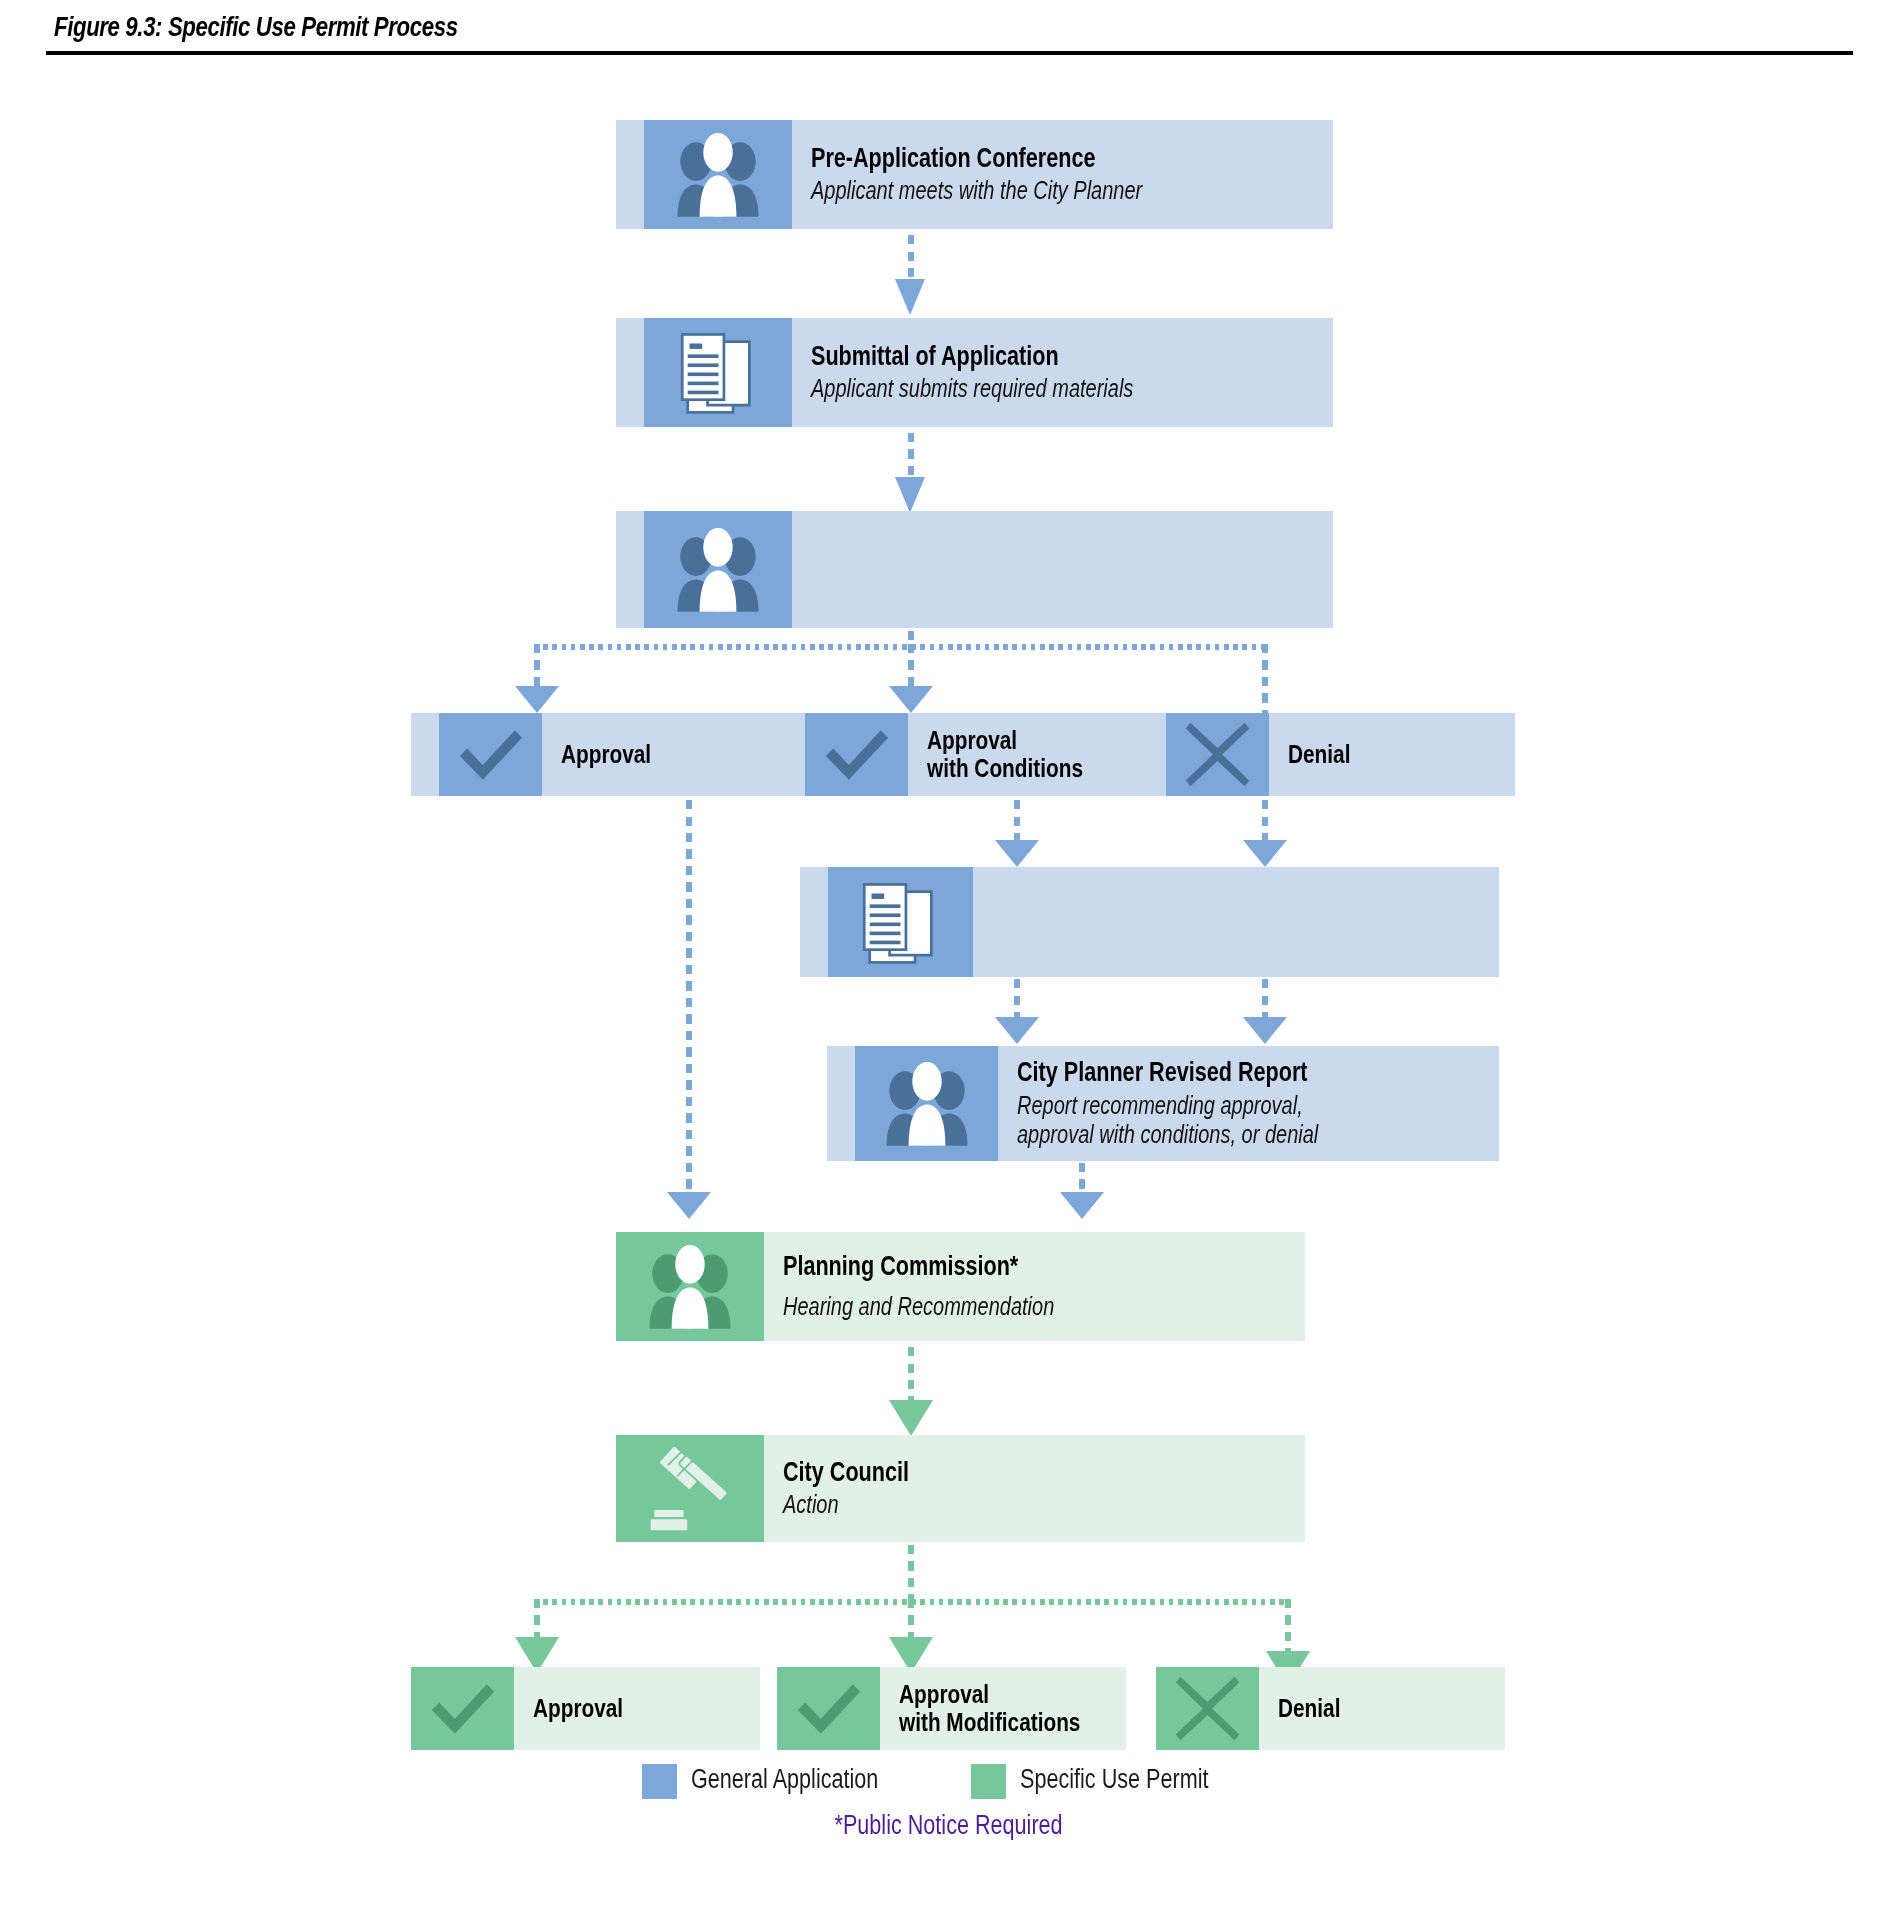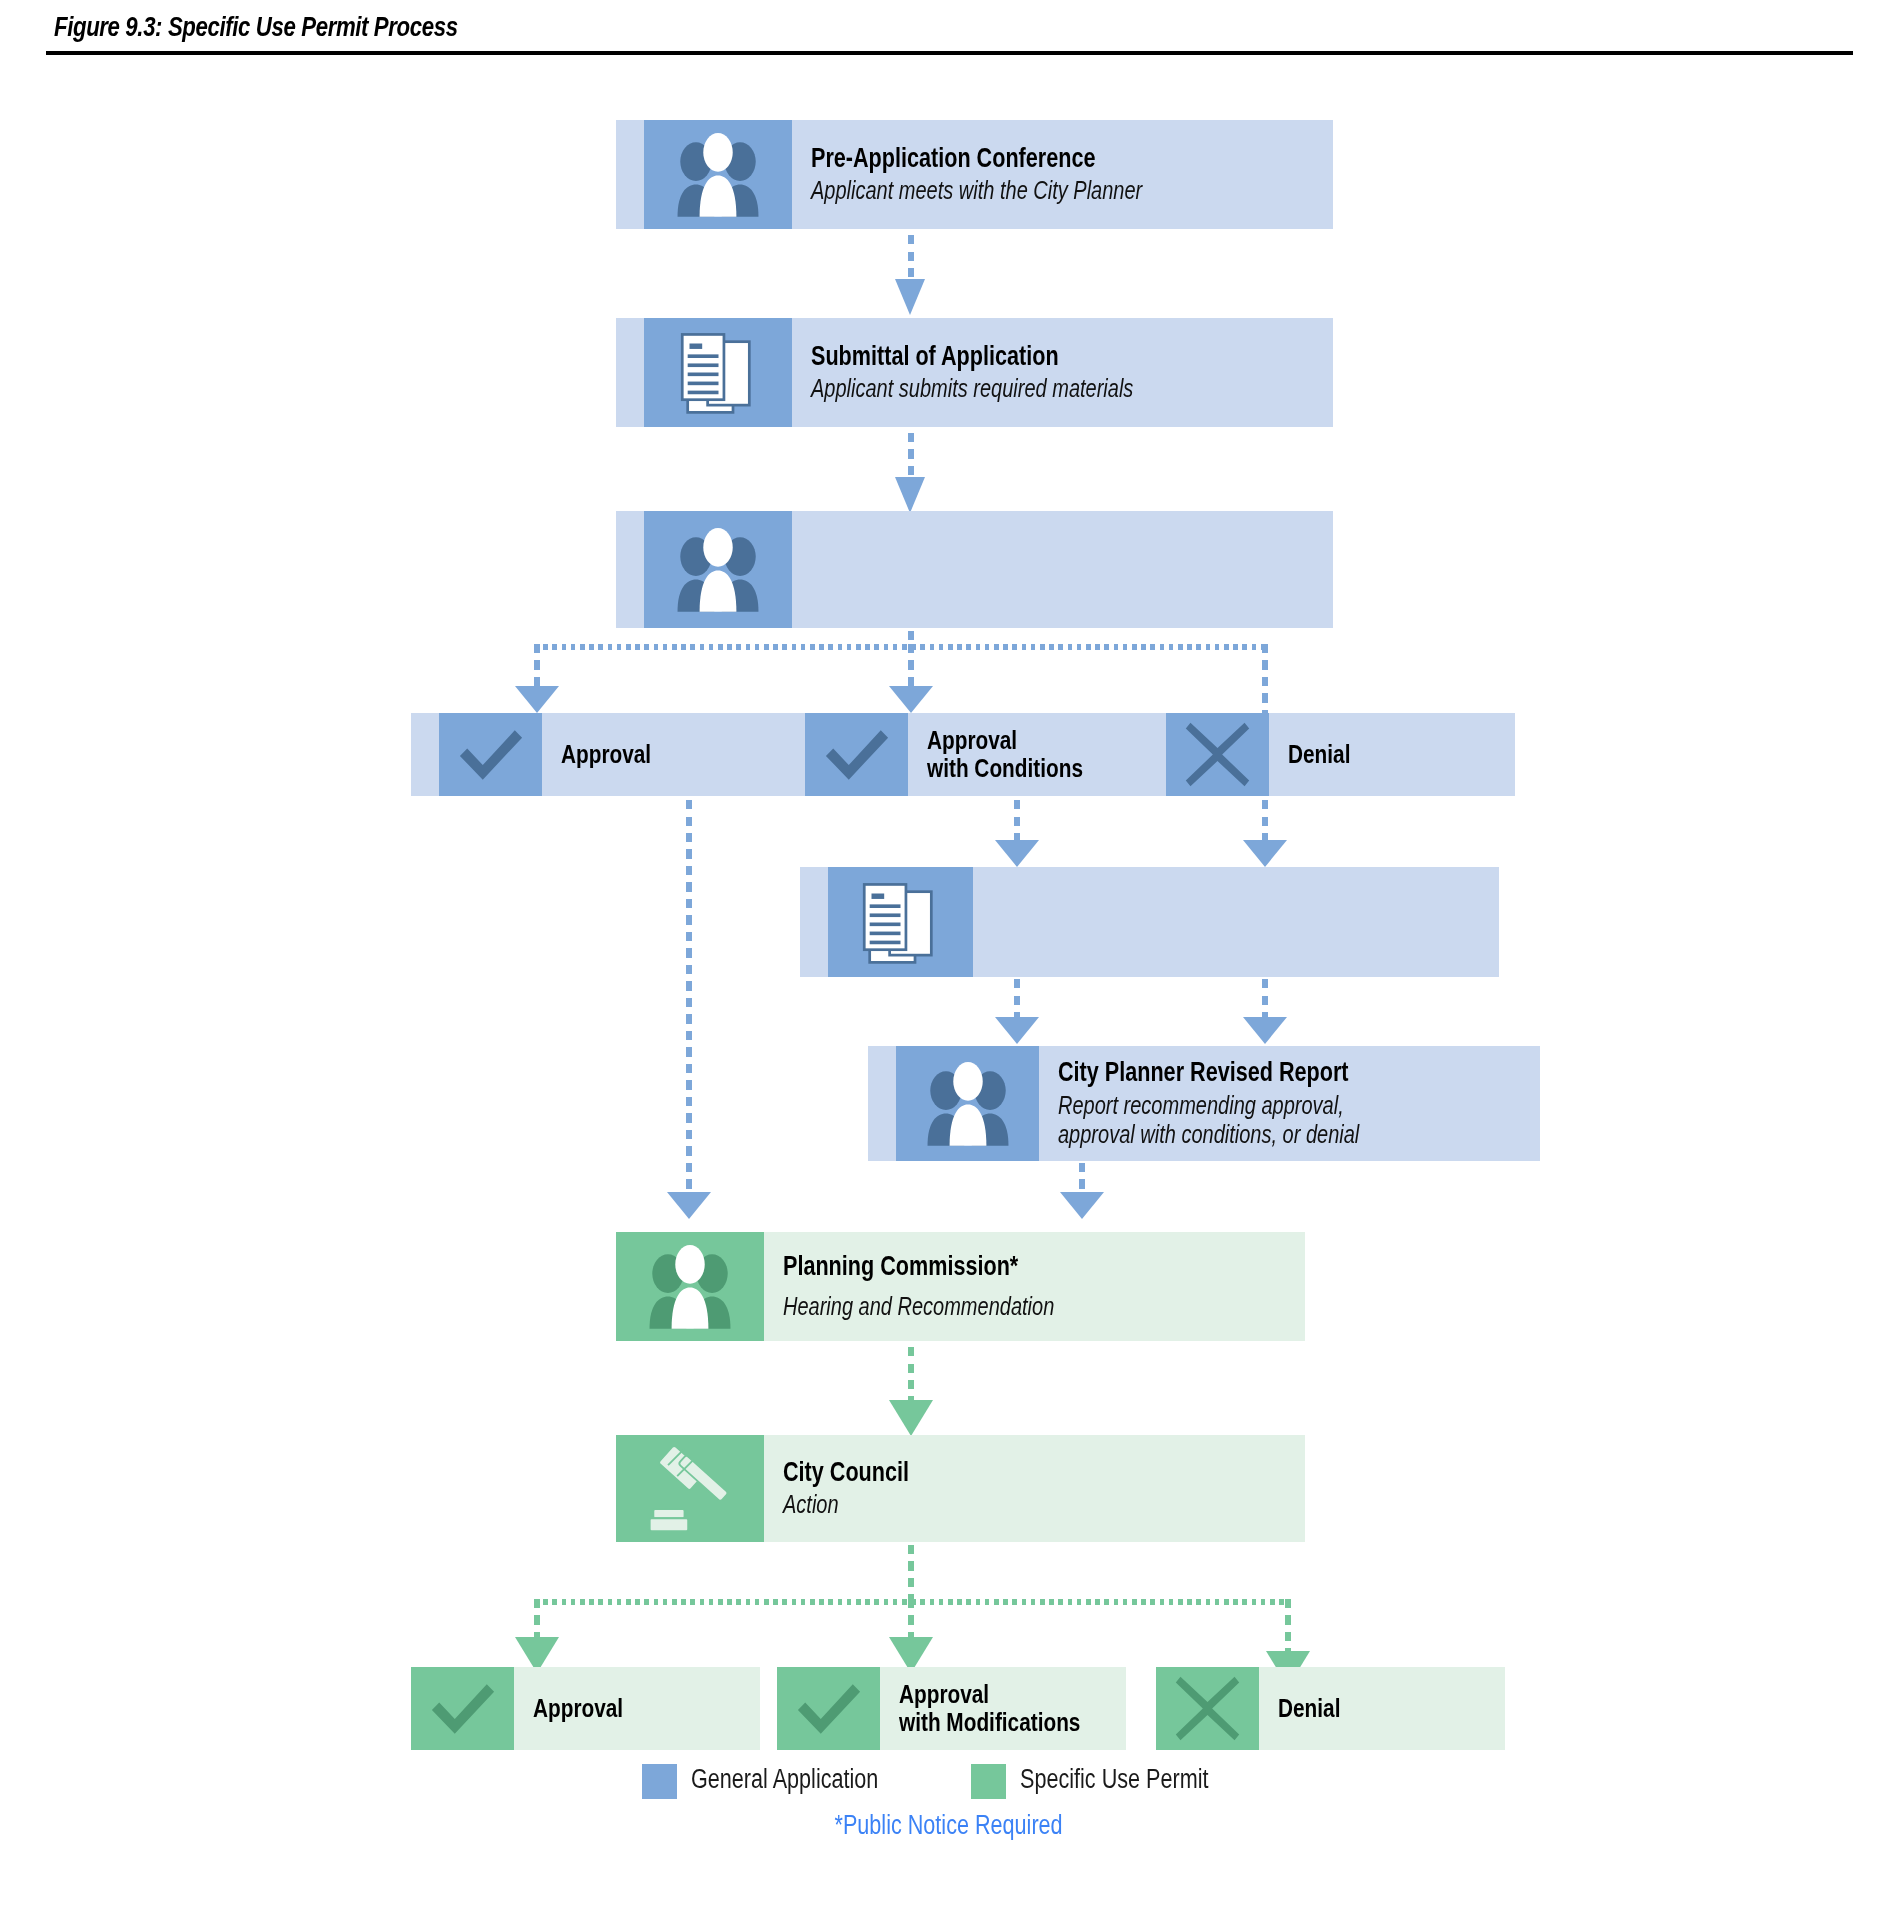--- a/index.html
+++ b/index.html
@@ -69,21 +69,21 @@
   
   #legend{position:absolute;left:0;top:1764px;width:1898px;text-align:center;}
   .legitem{display:inline-flex;align-items:flex-start;margin:0 22px;vertical-align:middle;}
   .swatch{width:35px;height:35px;display:inline-block;margin-right:13.8px;}
   .legtext{
     font-size:27px;color:#1a1a1a;
     transform:scaleX(0.80);transform-origin:left center;white-space:nowrap;display:inline-block;
   }
   #footnote{
     position:absolute;left:0;top:1810px;width:1898px;text-align:center;
-    font-size:27px;color:#3b82f6;
+    font-size:27px;color:#4c1d95;
   }
   #footnote span{display:inline-block;transform:scaleX(0.80);}
 </style>
 </head>
 <body>
 
 <div id="figure-title">Figure 9.3: Specific Use Permit Process</div>
 <div id="title-rule"></div>
 
 <div class="fbox blue" style="left:616px;top:120px;width:689px;height:109px;">
@@ -210,21 +210,21 @@
       <rect x="12" y="68" width="34" height="4" fill="#4a7099"></rect>
     </svg>
   </div>
 </div>
 
 <div class="vdash b" style="left:1014px;top:979px;height:46px;"></div>
 <div class="ahead b wide" style="left:995px;top:1017px;"></div>
 <div class="vdash b" style="left:1262px;top:979px;height:46px;"></div>
 <div class="ahead b wide" style="left:1243px;top:1017px;"></div>
 
-<div class="fbox blue" style="left:827px;top:1046px;width:644px;height:115px;margin-left:41px;">
+<div class="fbox blue" style="left:827px;top:1046px;width:644px;height:115px;">
   <div class="iconpad" style="width:143px;">
     <svg width="92" height="85" viewBox="0 0 100 92">
       <ellipse cx="26" cy="32" rx="17" ry="21" fill="#4a7099"></ellipse>
       <path d="M6 92 C6 66 16 57 26 57 C36 57 46 66 46 92 Z" fill="#4a7099"></path>
       <ellipse cx="74" cy="32" rx="17" ry="21" fill="#4a7099"></ellipse>
       <path d="M54 92 C54 66 64 57 74 57 C84 57 94 66 94 92 Z" fill="#4a7099"></path>
       <ellipse cx="50" cy="22" rx="16" ry="21" fill="#ffffff"></ellipse>
       <path d="M30 92 C30 58 40 47 50 47 C60 47 70 58 70 92 Z" fill="#ffffff"></path>
     </svg>
   </div>

